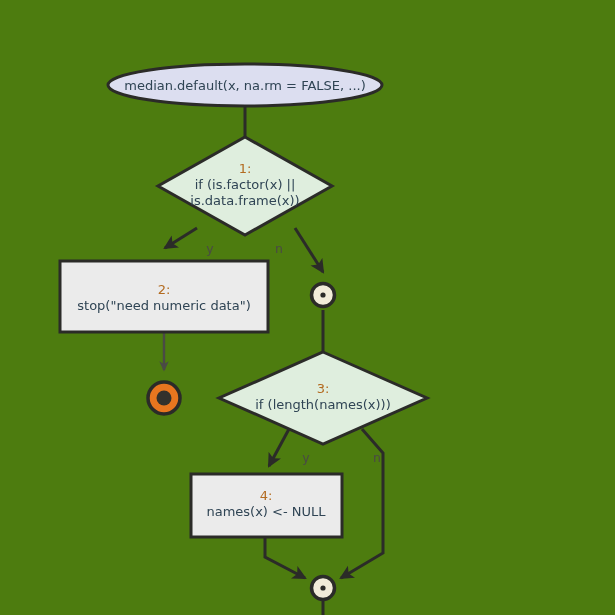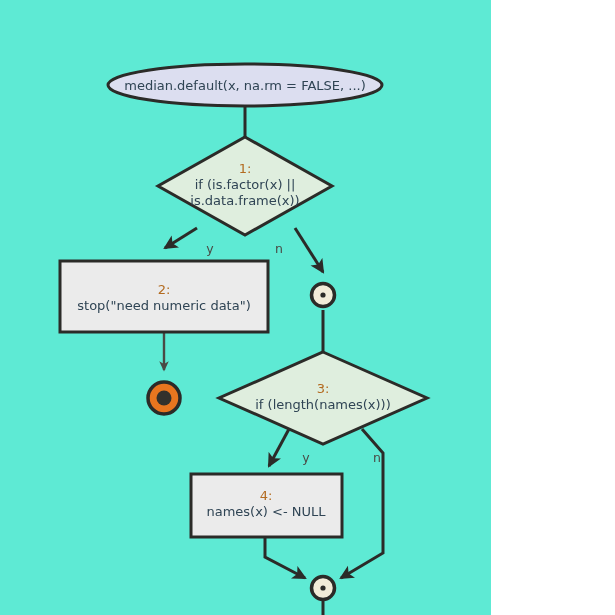--- a/index.html
+++ b/index.html
@@ -5,23 +5,23 @@
   html, body {
     margin: 0;
     padding: 0;
     background: #ffffff;
   }
   body {
     font-family: "DejaVu Sans", sans-serif;
   }
   #flowchart-root {
     position: relative;
-    width: 491px;
+    width: 615px;
     height: 615px;
-    background: #5eead4;
+    background: #4d7c0f;
     overflow: hidden;
   }
   svg.chart-svg {
     display: block;
     width: 615px;
     height: 615px;
   }
   .node-shape {
     stroke: #2b2b28;
     stroke-width: 3;

